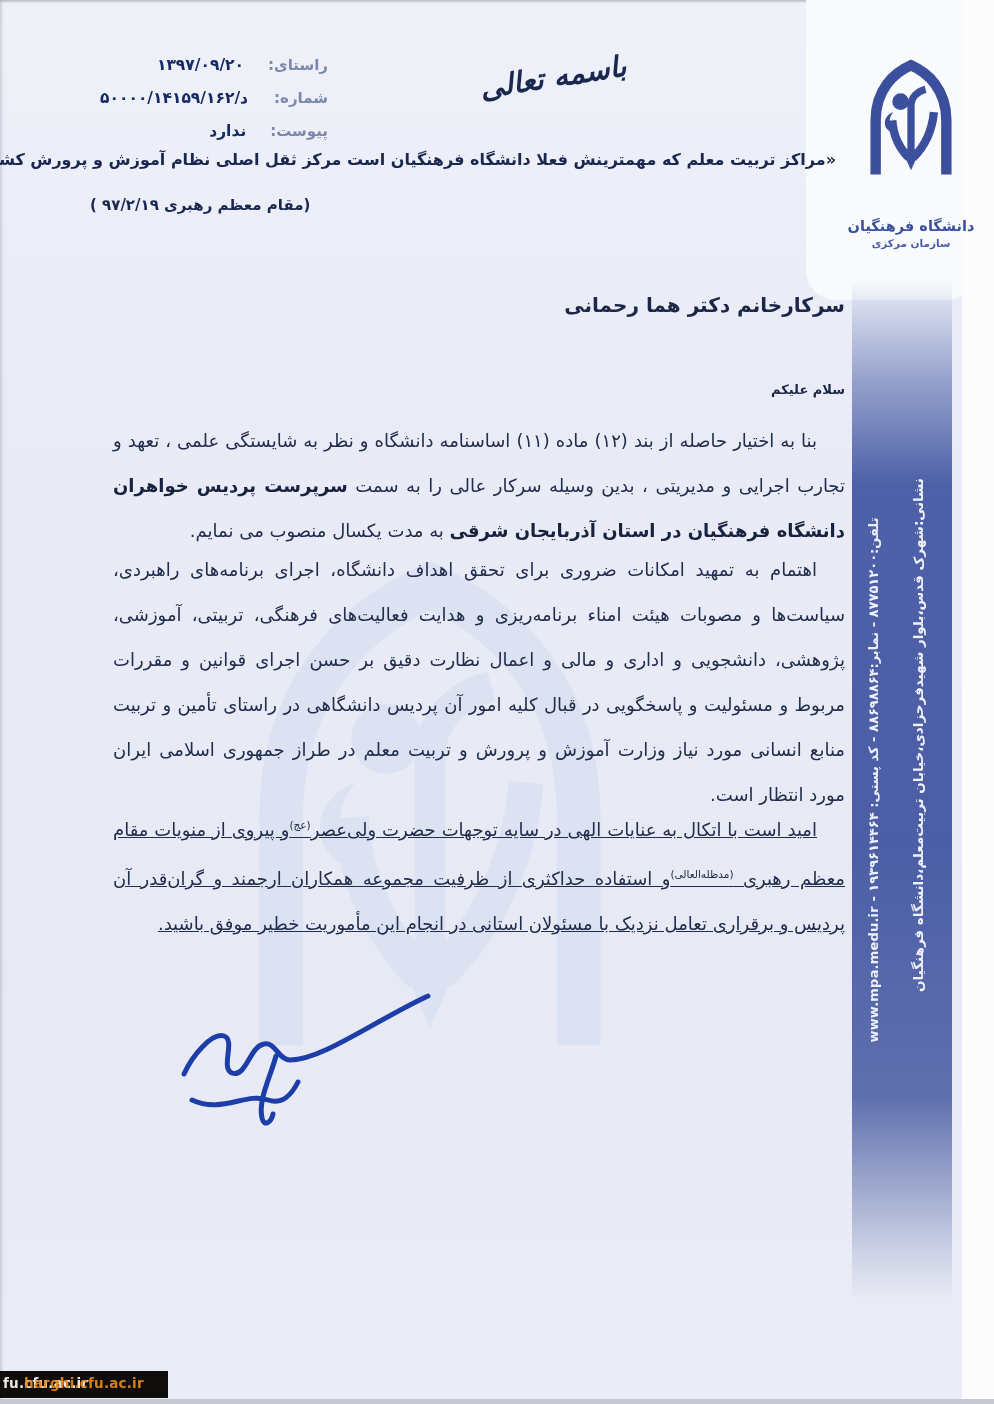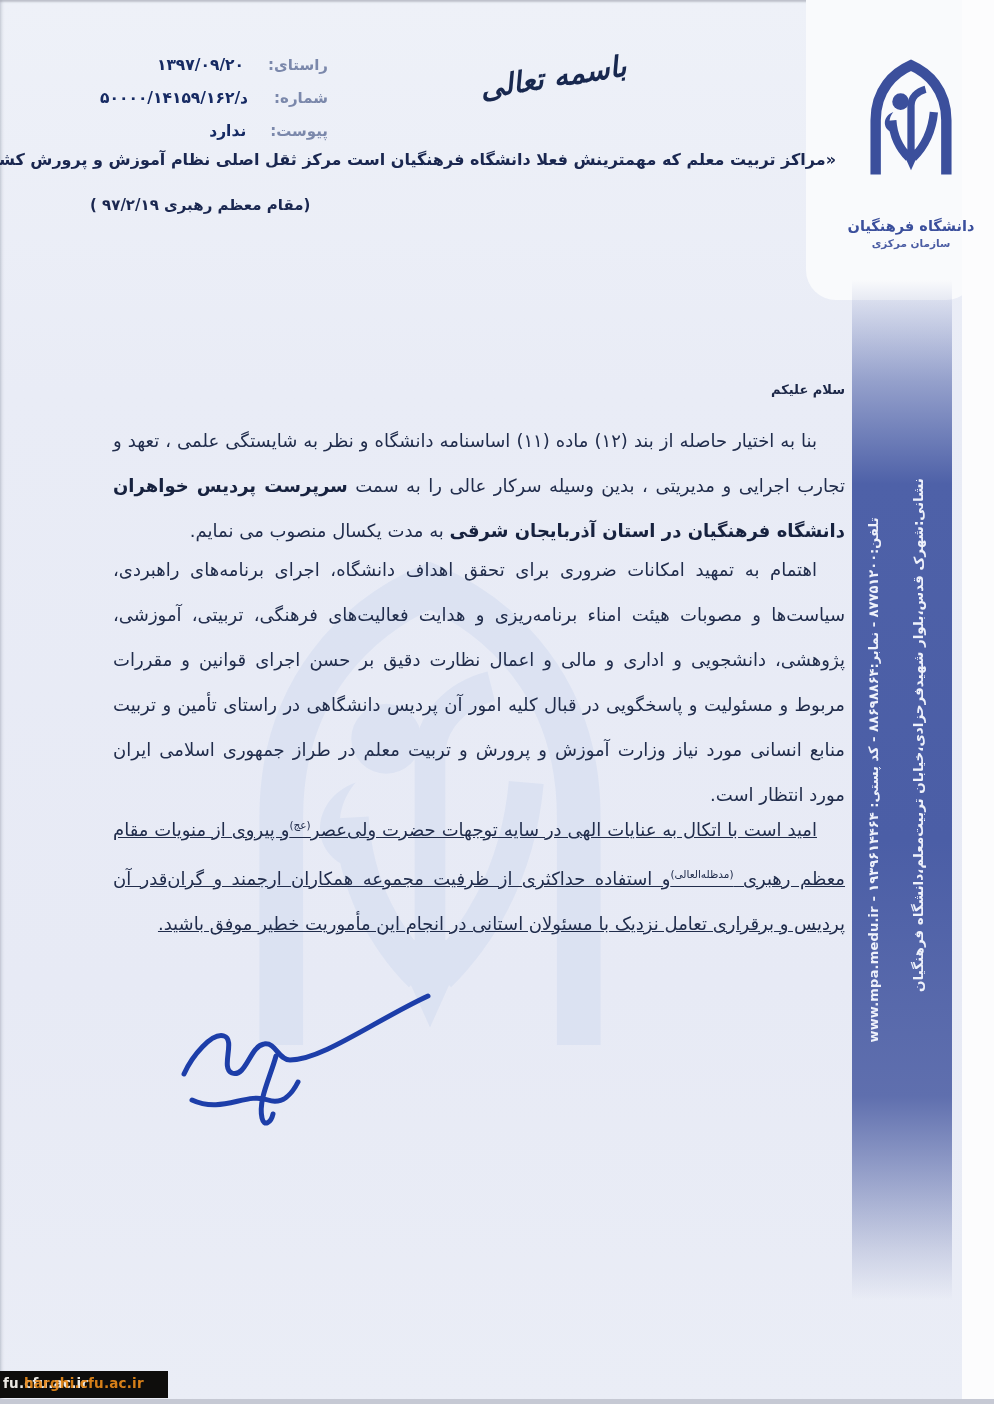--- a/index.html
+++ b/index.html
@@ -156,20 +156,21 @@
     </div>
     <div class="meta-row">
       <span class="meta-label">پیوست:</span>
       <span class="meta-value">ندارد</span>
     </div>
   </div>
 
   <div class="quote">«مراکز تربیت معلم که مهمترینش فعلا دانشگاه فرهنگیان است مرکز ثقل اصلی نظام آموزش و پرورش کشورند»</div>
   <div class="quote-attrib">(مقام معظم رهبری ۹۷/۲/۱۹ )</div>
 
+  <div class="addressee">سرکارخانم دکتر هما رحمانی</div>
   <div class="greeting">سلام علیکم</div>
 
   <div class="body-text">
     <p class="p1"><span>بنا به اختیار حاصله از بند (۱۲) ماده (۱۱) اساسنامه دانشگاه و نظر به شایستگی علمی ، تعهد و تجارب اجرایی و مدیریتی ، بدین وسیله سرکار عالی را به سمت </span><span class="bold">سرپرست پردیس خواهران دانشگاه فرهنگیان در استان آذربایجان شرقی</span><span> به مدت یکسال منصوب می نمایم.</span></p>
     <p class="p2">اهتمام به تمهید امکانات ضروری برای تحقق اهداف دانشگاه، اجرای برنامه‌های راهبردی، سیاست‌ها و مصوبات هیئت امناء برنامه‌ریزی و هدایت فعالیت‌های فرهنگی، تربیتی، آموزشی، پژوهشی، دانشجویی و اداری و مالی و اعمال نظارت دقیق بر حسن اجرای قوانین و مقررات مربوط و مسئولیت و پاسخگویی در قبال کلیه امور آن پردیس دانشگاهی در راستای تأمین و تربیت منابع انسانی مورد نیاز وزارت آموزش و پرورش و تربیت معلم در طراز جمهوری اسلامی ایران مورد انتظار است.</p>
     <p class="p3"><span>امید است با اتکال به عنایات الهی در سایه توجهات حضرت ولی‌عصر</span><span class="sup">(عج)</span><span>و پیروی از منویات مقام معظم رهبری </span><span class="sup">(مدظله‌العالی)</span><span>و استفاده حداکثری از ظرفیت مجموعه همکاران ارجمند و گران‌قدر آن پردیس و برقراری تعامل نزدیک با مسئولان استانی در انجام این مأموریت خطیر موفق باشید.</span></p>
   </div>
 
   <div class="sig-scribble">
     <svg width="268" height="156" viewBox="0 0 268 156">

